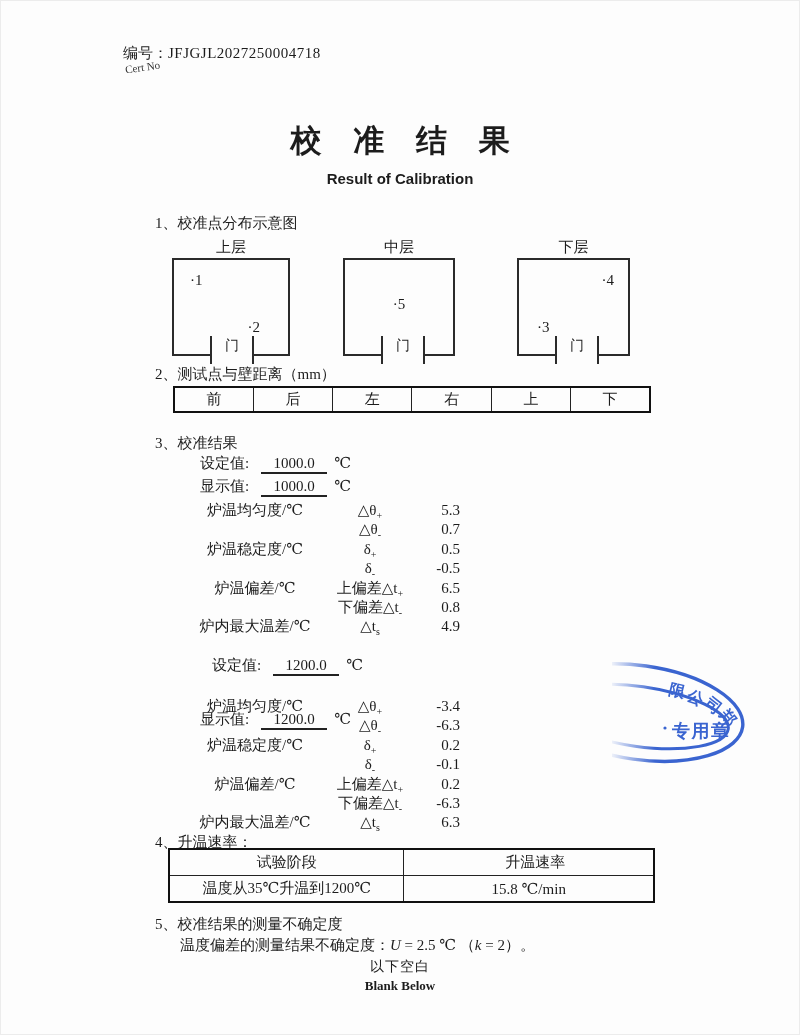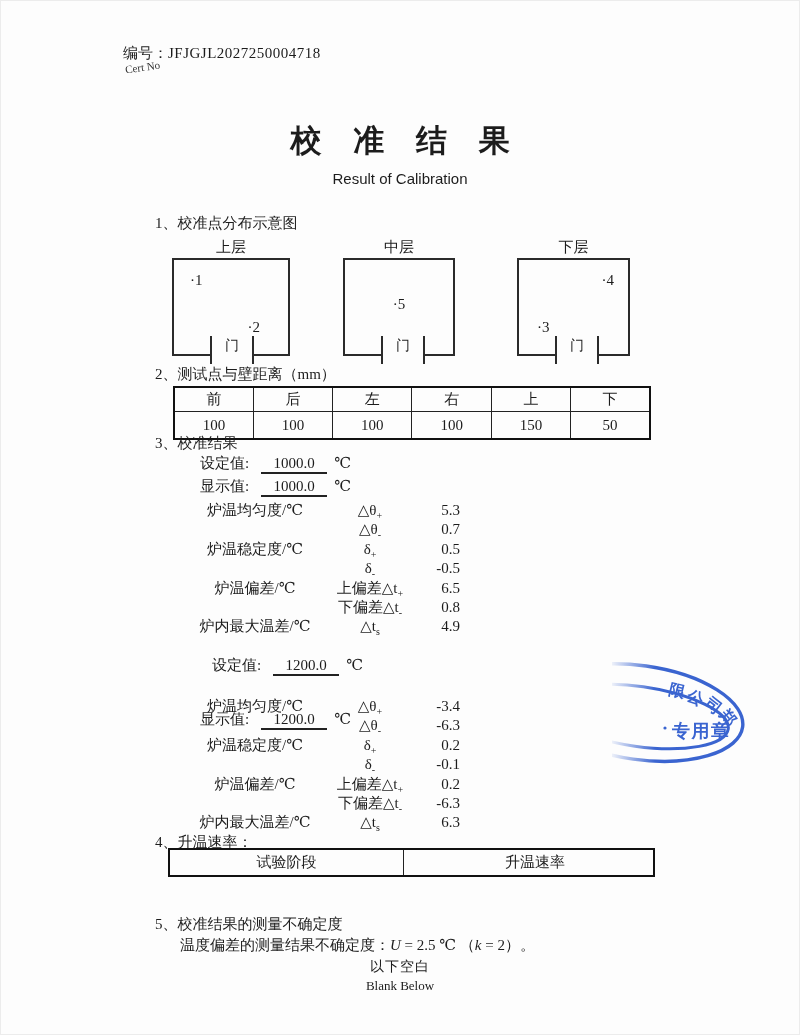--- a/index.html
+++ b/index.html
@@ -13,21 +13,21 @@
   .cert{position:absolute;left:123px;top:44px;font-size:15px;}
   .cert .no{letter-spacing:.5px;}
   .cert-sub{position:absolute;left:125px;top:61px;font-size:11px;transform:rotate(-8deg);color:#333;}
   .pageinfo{position:absolute;left:578px;top:44px;width:170px;text-align:center;}
   .pageinfo .cn{font-size:15px;letter-spacing:1px;}
   .pageinfo .en{font-size:12px;margin-top:2px;}
   
   .title-cn{position:absolute;left:0;top:120px;width:100%;text-align:center;
     font-size:31px;font-weight:bold;letter-spacing:12px;text-indent:12px;}
   .title-en{position:absolute;left:0;top:170px;width:100%;text-align:center;
-    font-size:15px;font-weight:normal;font-family:"Liberation Sans","DejaVu Sans",sans-serif;}
+    font-size:15px;font-weight:bold;font-family:"Liberation Sans","DejaVu Sans",sans-serif;}
   
   .h15{font-size:15px;}
   .s1-h{position:absolute;left:155px;top:214px;}
   .s2-h{position:absolute;left:155px;top:365px;}
   .s3-h{position:absolute;left:155px;top:434px;}
   .s4-h{position:absolute;left:155px;top:833px;}
   .s5-h{position:absolute;left:155px;top:915px;}
   
   .box-label{position:absolute;top:238px;font-size:15px;text-align:center;}
   .fbox{position:absolute;top:258px;height:94px;border:2px solid #2b2b2b;}
@@ -60,21 +60,21 @@
   .rows{position:absolute;left:185px;width:275px;}
   .mrow{display:flex;height:19.4px;font-size:15px;line-height:19px;}
   .m-label{width:140px;text-align:center;}
   .m-sym{width:90px;text-align:center;}
   .m-val{width:45px;text-align:right;}
   sub{font-size:10px;line-height:0;}
   
   .s5-line{position:absolute;left:180px;top:936px;font-size:15px;}
   .ital{font-style:italic;font-family:"Liberation Serif",serif;}
   .footer-cn{position:absolute;left:0;top:958px;width:100%;text-align:center;font-size:14px;letter-spacing:1px;}
-  .footer-en{position:absolute;left:0;top:978px;width:100%;text-align:center;font-size:13px;font-weight:normal;}
+  .footer-en{position:absolute;left:0;top:978px;width:100%;text-align:center;font-size:13px;font-weight:bold;}
   
   .stamp{position:absolute;left:612px;top:648px;width:160px;height:165px;opacity:.92;}
   .stamp-fade{position:absolute;left:600px;top:645px;width:55px;height:170px;
     background:linear-gradient(to right,#fdfdfd 15%,rgba(253,253,253,0));}
 </style>
 </head>
 <body>
 
 <div class="page">
 
@@ -123,28 +123,20 @@
   <table class="t2">
     <tbody>
         <tr class="hr">
       <td>前</td>
       <td>后</td>
       <td>左</td>
       <td>右</td>
       <td>上</td>
       <td>下</td>
     </tr>
-    <tr class="vr">
-      <td>100</td>
-      <td>100</td>
-      <td>100</td>
-      <td>100</td>
-      <td>150</td>
-      <td>50</td>
-    </tr>
   </tbody>
     </table>
 
   <div class="h15 s3-h">3、校准结果</div>
 
   <div class="svline" style="top:454px;">
     <span>设定值:</span><span class="sv-val">1000.0</span><span class="sv-unit">℃</span>
   </div>
   <div class="svline" style="top:477px;">
     <span>显示值:</span><span class="sv-val">1000.0</span><span class="sv-unit">℃</span>
@@ -230,20 +222,24 @@
         <span class="m-val">6.3</span>
       </div>
   </div>
 
   <div class="h15 s4-h">4、升温速率：</div>
   <table class="t4">
     <tbody>
         <tr>
       <td class="c1">试验阶段</td>
       <td class="c2">升温速率</td>
+    </tr>
+    <tr>
+      <td>温度从35℃升温到1200℃</td>
+      <td>15.8 ℃/min</td>
     </tr>
   </tbody>
     </table>
 
   <div class="h15 s5-h">5、校准结果的测量不确定度</div>
   <div class="s5-line">
     <span>温度偏差的测量结果不确定度：</span><span class="ital">U</span><span> = 2.5 ℃  （</span><span class="ital">k</span><span> = 2）。</span>
   </div>
 
   <div class="footer-cn">以下空白</div>

